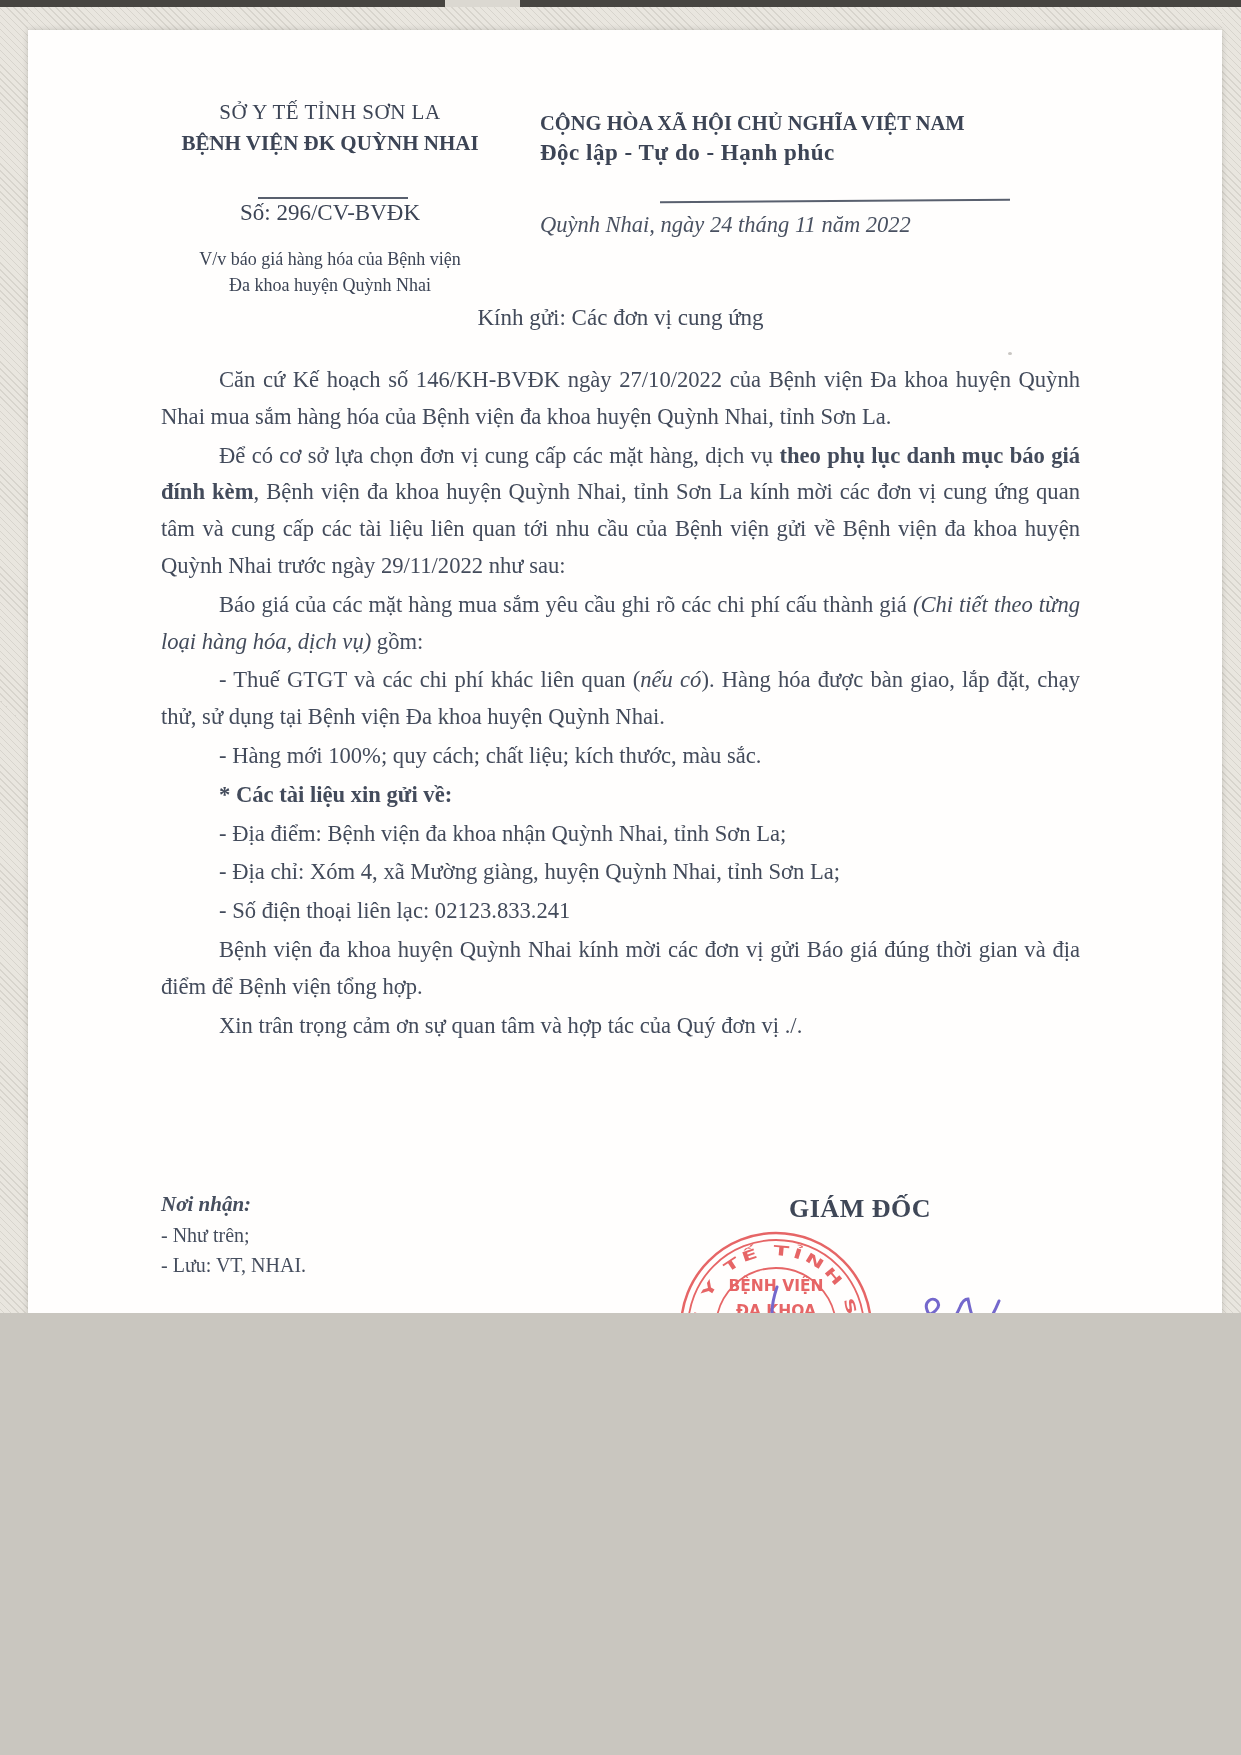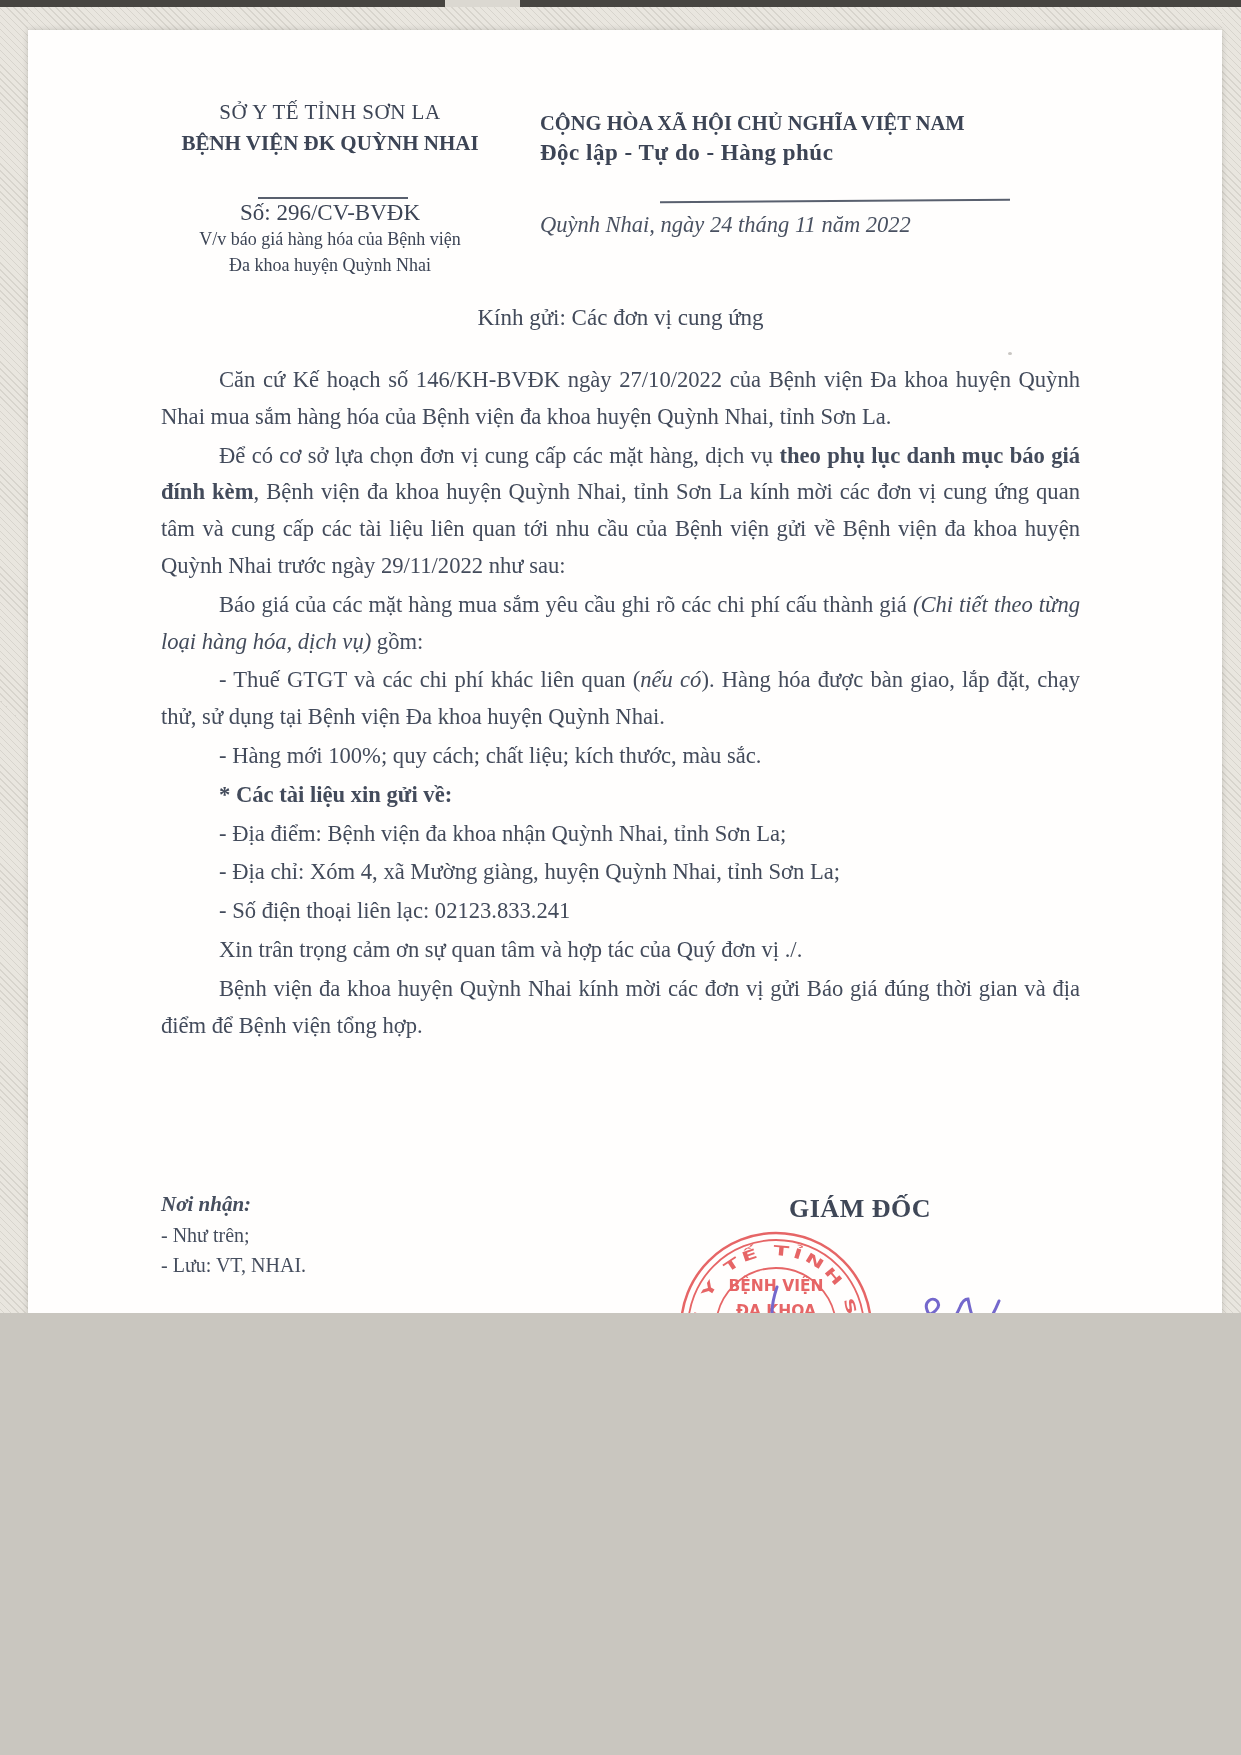--- a/index.html
+++ b/index.html
@@ -20,21 +20,21 @@
     background:#fffefd; box-shadow:0 0 6px rgba(0,0,0,0.18);
   }
   .hdr-left {
     position:absolute; left:155px; top:100px; width:350px; text-align:center;
     color:#3c4455;
   }
   .hdr-left .l1 { font-size:21px; letter-spacing:0.5px; }
   .hdr-left .l2 { font-size:21px; font-weight:bold; margin-top:6px; }
   .rule-left { position:absolute; left:258px; top:197px; width:150px; height:2px; background:#59606e; }
   .hdr-left .num { font-size:23px; margin-top:0; }
-  .hdr-left .sub { font-size:18px; margin-top:0; line-height:26px; }
+  .hdr-left .sub { font-size:18px; margin-top:20px; line-height:26px; }
   .hdr-right {
     position:absolute; left:540px; top:112px; width:585px; text-align:left;
     color:#3c4455;
   }
   .hdr-right .l1 { font-size:20.5px; font-weight:bold; }
   .hdr-right .l2 { font-size:23px; font-weight:bold; margin-top:5px; letter-spacing:0.5px; }
   .rule-right { position:absolute; left:660px; top:200px; width:350px; height:2px; background:#59606e; transform:rotate(-0.4deg); }
   .dateline { position:absolute; left:540px; top:212px; width:585px; text-align:left;
     font-size:22.5px; font-style:italic; color:#495161; }
   .salutation { position:absolute; left:161px; top:305px; width:919px; text-align:center;
@@ -78,39 +78,39 @@
   <div class="hdr-left" style="top:200px;">
     <div class="num">Số: 296/CV-BVĐK</div>
     <div class="sub">
       <div>V/v báo giá hàng hóa của Bệnh viện</div>
       <div>Đa khoa huyện Quỳnh Nhai</div>
     </div>
   </div>
 
   <div class="hdr-right">
     <div class="l1">CỘNG HÒA XÃ HỘI CHỦ NGHĨA VIỆT NAM</div>
-    <div class="l2">Độc lập - Tự do - Hàng phúc</div>
+    <div class="l2">Độc lập - Tự do - Hạnh phúc</div>
   </div>
   <div class="rule-right"></div>
   <div class="dateline">Quỳnh Nhai, ngày 24 tháng 11 năm 2022</div>
 
   <div class="salutation">Kính gửi: Các đơn vị cung ứng</div>
 
   <div class="docbody">
     <p>Căn cứ Kế hoạch số 146/KH-BVĐK ngày 27/10/2022 của Bệnh viện Đa khoa huyện Quỳnh Nhai mua sắm hàng hóa của Bệnh viện đa khoa huyện Quỳnh Nhai, tỉnh Sơn La.</p>
     <p><span>Để có cơ sở lựa chọn đơn vị cung cấp các mặt hàng, dịch vụ </span><span class="b">theo phụ lục danh mục báo giá đính kèm</span><span>, Bệnh viện đa khoa huyện Quỳnh Nhai, tỉnh Sơn La kính mời các đơn vị cung ứng quan tâm và cung cấp các tài liệu liên quan tới nhu cầu của Bệnh viện gửi về Bệnh viện đa khoa huyện Quỳnh Nhai trước ngày 29/11/2022 như sau:</span></p>
     <p><span>Báo giá của các mặt hàng mua sắm yêu cầu ghi rõ các chi phí cấu thành giá </span><span class="i">(Chi tiết theo từng loại hàng hóa, dịch vụ)</span><span> gồm:</span></p>
     <p><span>- Thuế GTGT và các chi phí khác liên quan (</span><span class="i">nếu có</span><span>). Hàng hóa được bàn giao, lắp đặt, chạy thử, sử dụng tại Bệnh viện Đa khoa huyện Quỳnh Nhai.</span></p>
     <p>- Hàng mới 100%; quy cách; chất liệu; kích thước, màu sắc.</p>
     <p class="b">* Các tài liệu xin gửi về:</p>
     <p>- Địa điểm: Bệnh viện đa khoa nhận Quỳnh Nhai, tỉnh Sơn La;</p>
     <p>- Địa chỉ: Xóm 4, xã Mường giàng, huyện Quỳnh Nhai, tỉnh Sơn La;</p>
     <p>- Số điện thoại liên lạc: 02123.833.241</p>
+    <p>Bệnh viện đa khoa huyện Quỳnh Nhai kính mời các đơn vị gửi Báo giá đúng thời gian và địa điểm để Bệnh viện tổng hợp.</p>
     <p>Xin trân trọng cảm ơn sự quan tâm và hợp tác của Quý đơn vị ./.</p>
-    <p>Bệnh viện đa khoa huyện Quỳnh Nhai kính mời các đơn vị gửi Báo giá đúng thời gian và địa điểm để Bệnh viện tổng hợp.</p>
   </div>
 
   <div class="recipients">
     <div class="t">Nơi nhận:</div>
     <div class="r">- Như trên;</div>
     <div class="r">- Lưu: VT, NHAI.</div>
   </div>
 
   <div class="signer-title">GIÁM ĐỐC</div>
 

